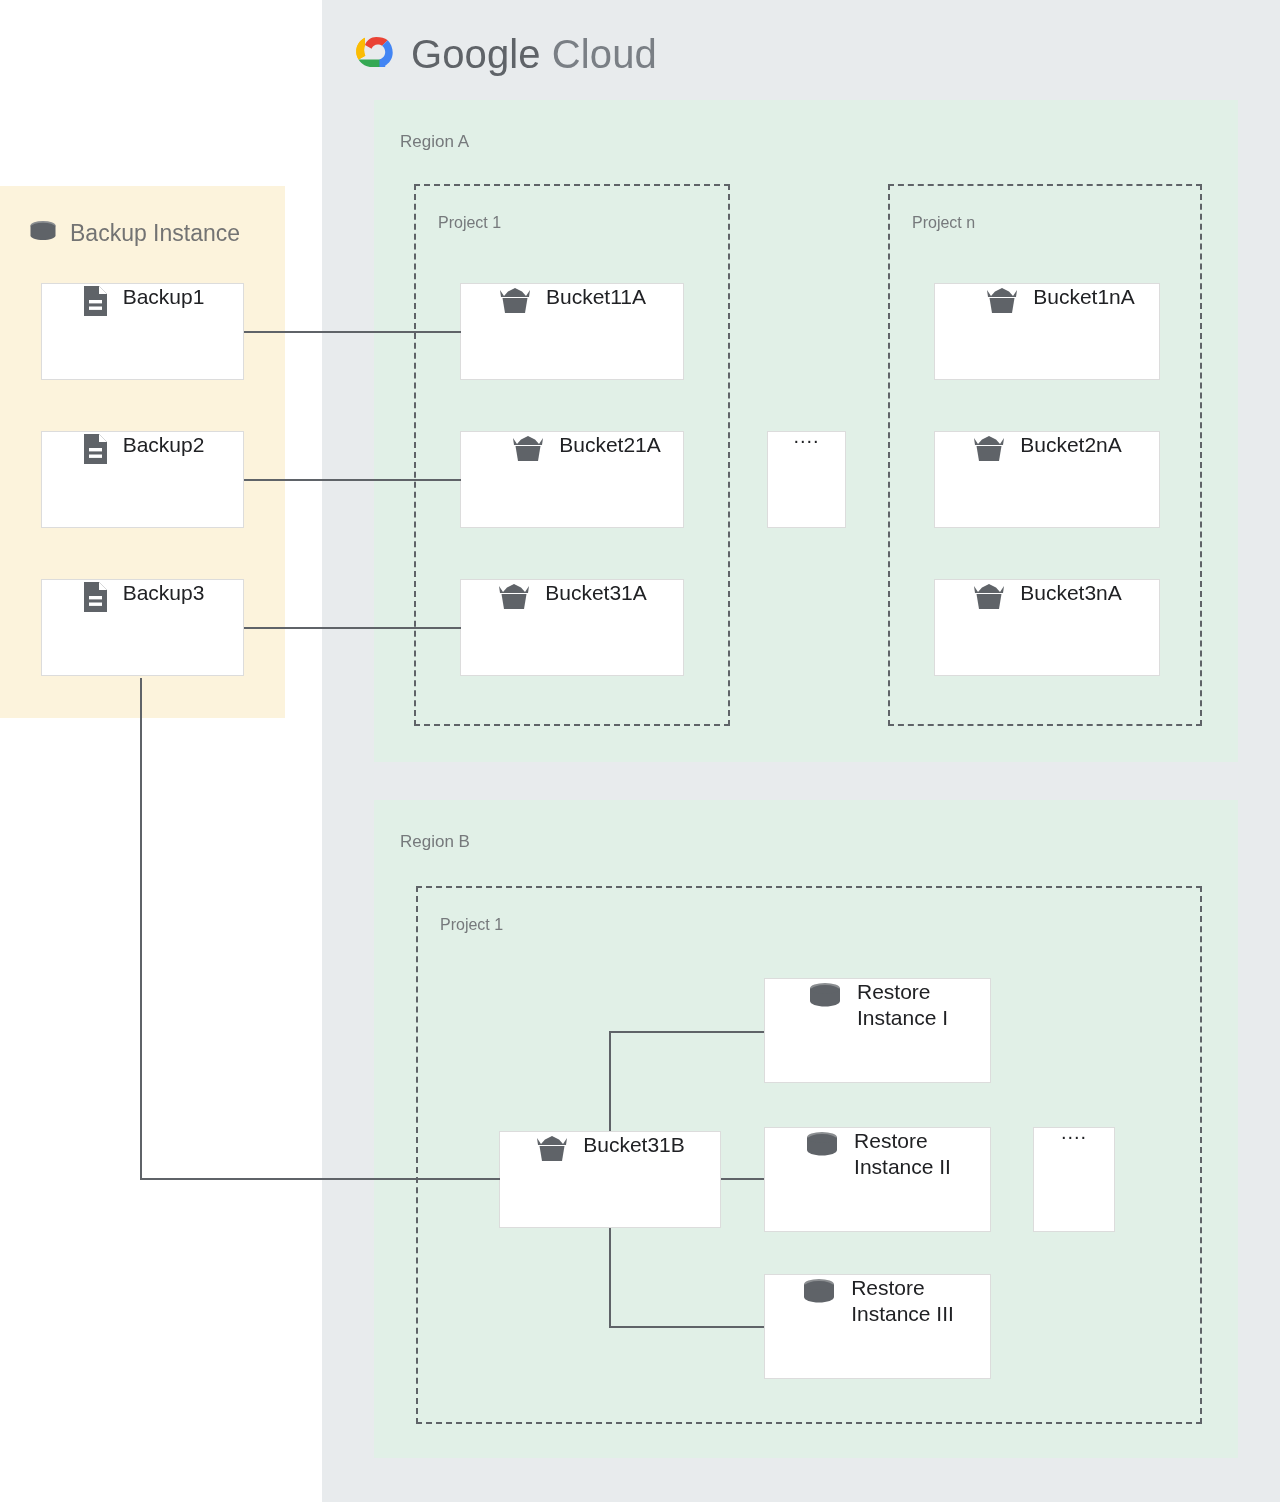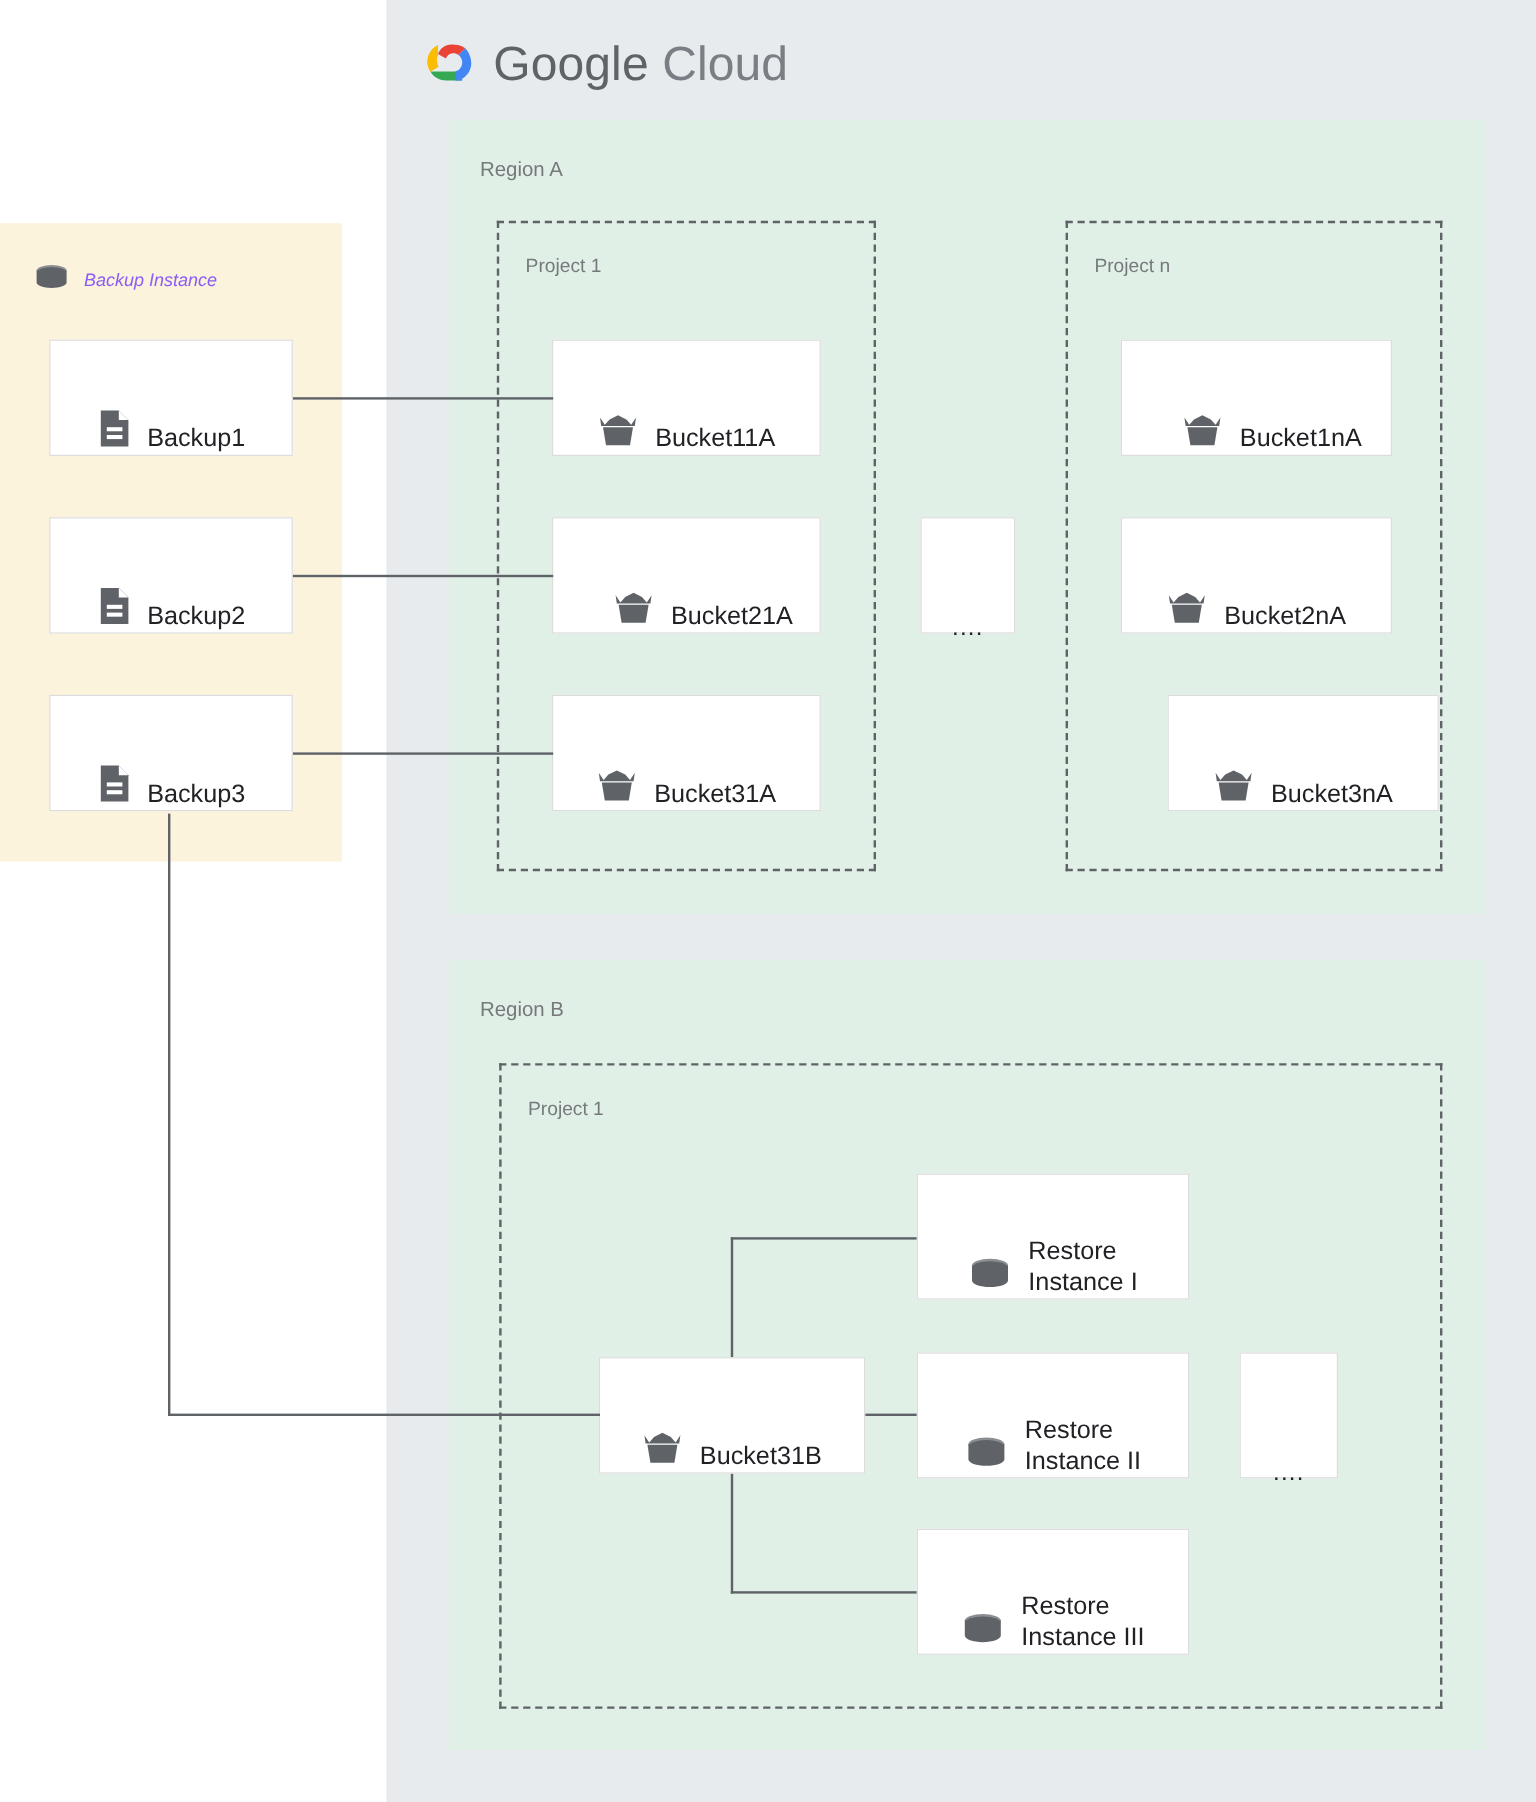--- a/index.html
+++ b/index.html
@@ -85,34 +85,33 @@
   }
   .backup-panel-header {
     position: absolute;
     left: 28px;
     top: 32px;
     display: flex;
     align-items: center;
     gap: 12px;
   }
   .backup-panel-title {
-    font-size: 15px;
-    color: #8b5cf6;
+    font-size: 23px;
+    color: #737373;
     white-space: nowrap;
-    font-style: italic;
   }
 
   
   .card {
     position: absolute;
     background: #ffffff;
     border: 1px solid #dcdcdc;
     box-sizing: border-box;
     display: flex;
-    align-items: flex-end;
+    align-items: flex-start;
     justify-content: center;
     gap: 14px;
   }
   .card-label {
     font-size: 21px;
     color: #202124;
     white-space: pre-line;
     line-height: 1.25;
   }
   .card.ellipsis {
@@ -216,21 +215,21 @@
   <div class="card" style="left:934px; top:431px; width:226px; height:97px;">
     <span class="icon">
       <svg width="34" height="32" viewBox="0 0 34 32">
         <path d="M2 6 L6 12 L10 7.5 L17 4 L24 7.5 L28 12 L32 6 L31 13 L3 13 Z" fill="#5f6368"></path>
         <path d="M4.5 14 L29.5 14 L27 29 L7 29 Z" fill="#5f6368"></path>
       </svg>
     </span>
     <span class="card-label">Bucket2nA</span>
   </div>
 
-  <div class="card" style="left:934px; top:579px; width:226px; height:97px;margin-left:39px;">
+  <div class="card" style="left:934px; top:579px; width:226px; height:97px;">
     <span class="icon">
       <svg width="34" height="32" viewBox="0 0 34 32">
         <path d="M2 6 L6 12 L10 7.5 L17 4 L24 7.5 L28 12 L32 6 L31 13 L3 13 Z" fill="#5f6368"></path>
         <path d="M4.5 14 L29.5 14 L27 29 L7 29 Z" fill="#5f6368"></path>
       </svg>
     </span>
     <span class="card-label">Bucket3nA</span>
   </div>
 
   <div class="region" style="left:374px; top:800px; width:864px; height:658px;">

